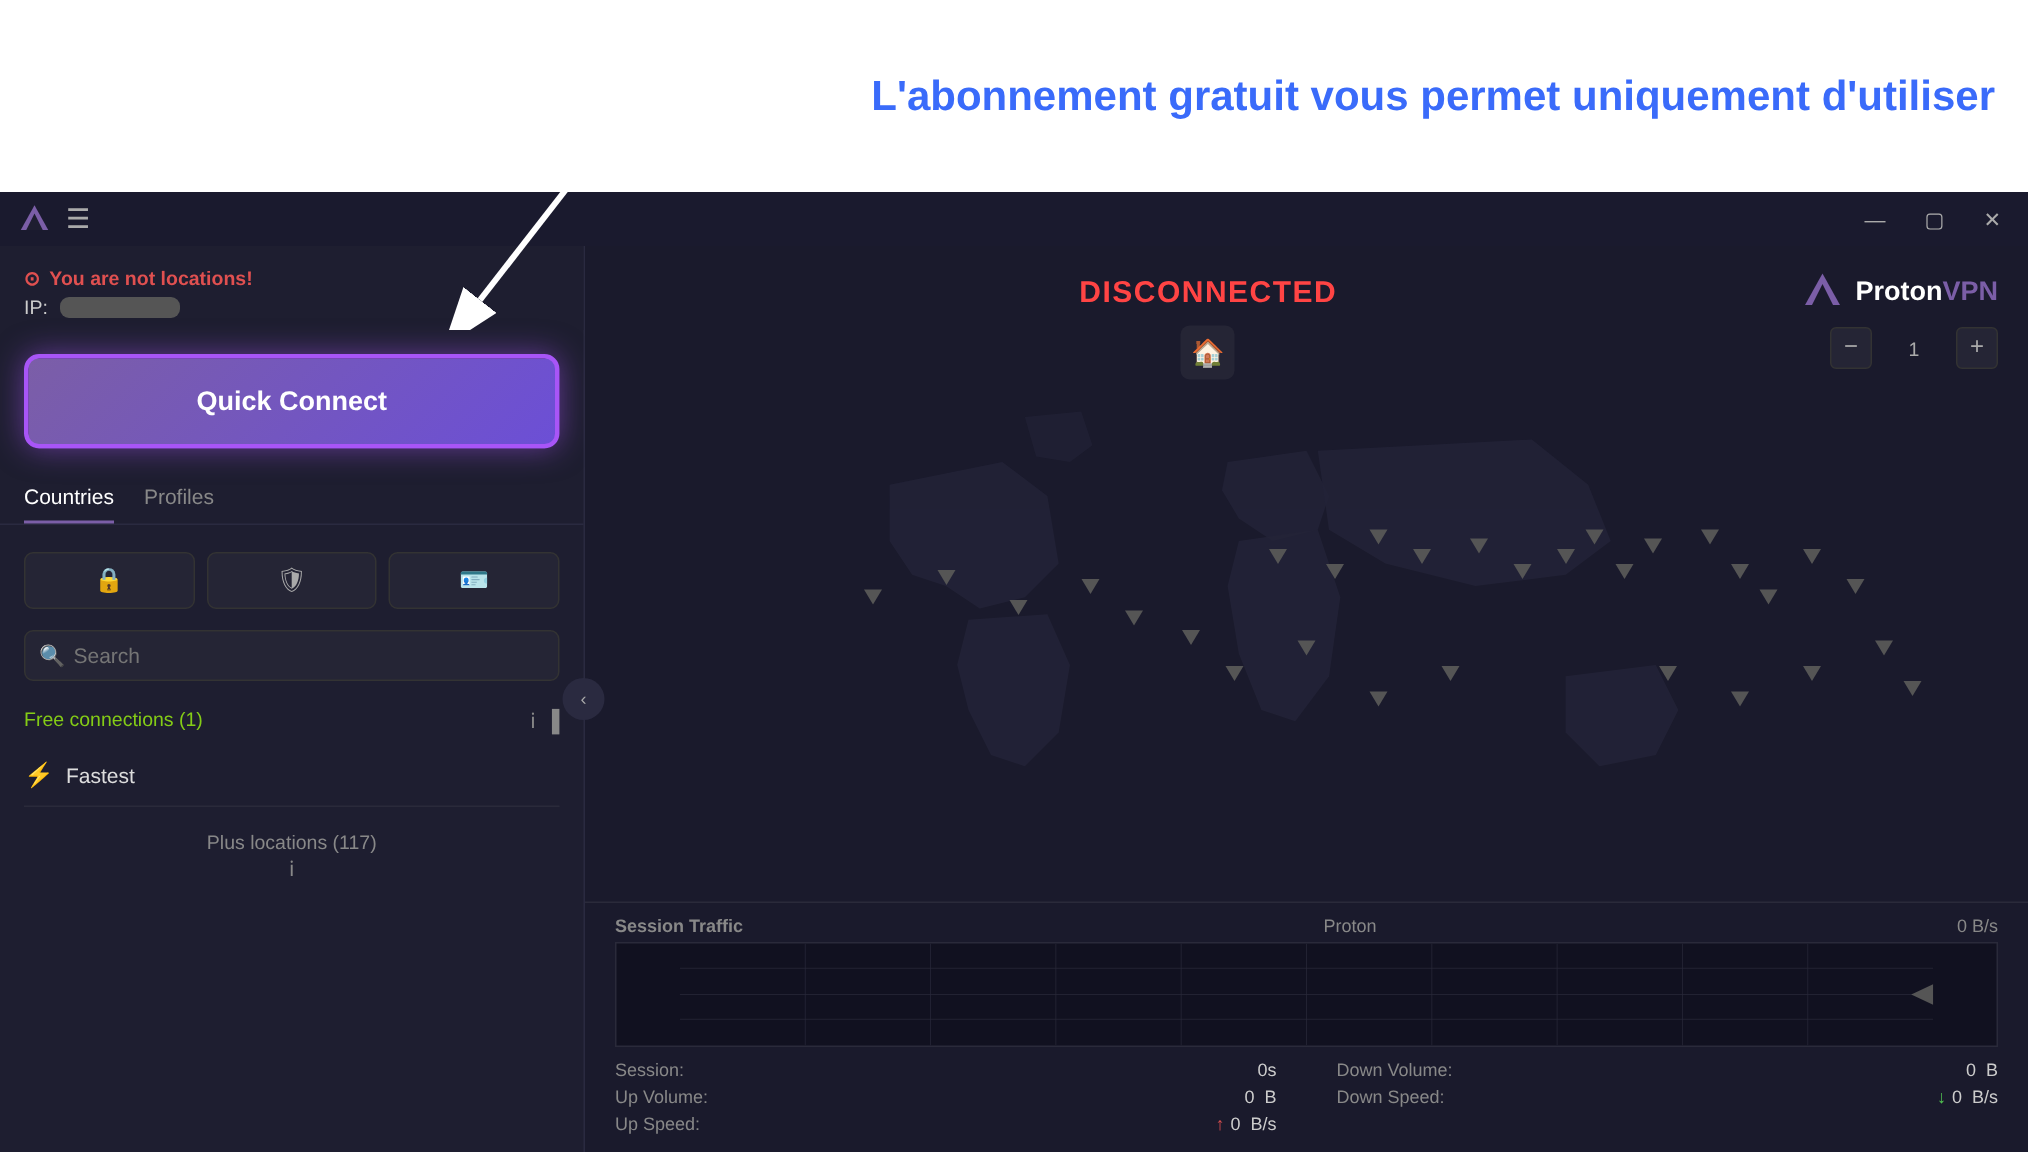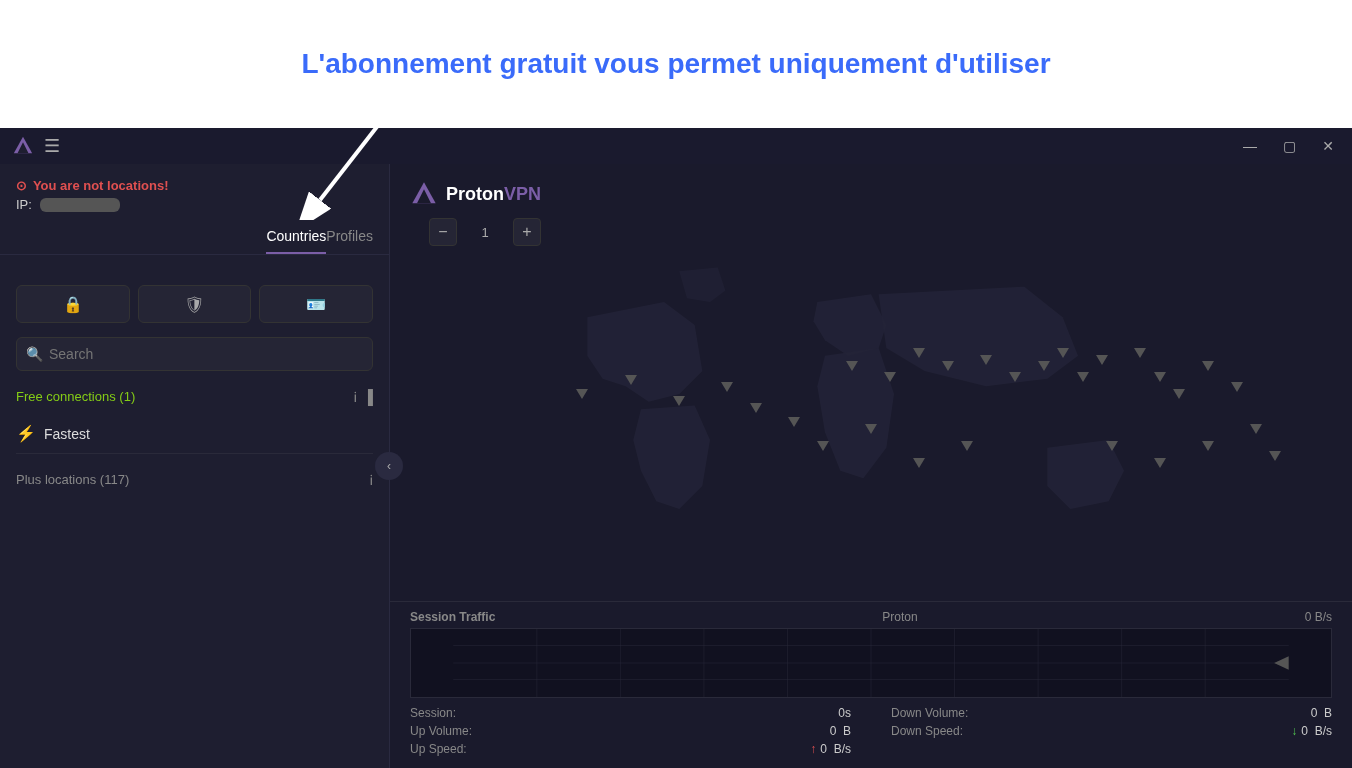--- a/index.html
+++ b/index.html
@@ -16,23 +16,23 @@
     .tooltip-banner {
       position: absolute;
       top: 0;
       left: 0;
       right: 0;
       height: 128px;
       background: #fff;
       border-radius: 12px 12px 0 0;
       display: flex;
       align-items: center;
-      justify-content: center;
+      justify-content: flex-end;
       z-index: 10;
-      padding: 10px 40px;
+      padding: 10px 22px;
     }
     .tooltip-text {
       font-size: 28px;
       font-weight: 700;
       color: #3a6bfa;
       text-align: center;
       line-height: 1.4;
     }
 
     
@@ -172,23 +172,23 @@
       font-weight: 600;
       cursor: pointer;
       text-align: center;
       box-shadow: 0 0 20px rgba(168, 85, 247, 0.5);
     }
 
     
     .tabs {
       display: flex;
       padding: 0 16px;
+      gap: 20px;
       border-bottom: 1px solid #2a2a40;
-      margin-bottom: 24px;
-      justify-content: flex-end;
+      margin-bottom: 12px;
     }
     .tab {
       padding: 8px 0;
       font-size: 14px;
       color: #888;
       cursor: pointer;
       border-bottom: 2px solid transparent;
     }
     .tab.active {
       color: #fff;
@@ -497,20 +497,23 @@
         <div class="not-protected">
           <span>⊙</span>
           <span>You are not locations!</span>
         </div>
         <div class="ip-row">
           <span>IP:</span>
           <span class="ip-blur"></span>
         </div>
       </div>
 
+      <div class="quick-connect-wrap">
+        <button class="quick-connect-btn">Quick Connect</button>
+      </div>
 
       <div class="tabs">
         <div class="tab active">Countries</div>
         <div class="tab">Profiles</div>
       </div>
 
       <div class="filter-row">
         <div class="filter-btn">
           <span>🔒</span>
         </div>
@@ -537,30 +540,36 @@
             <span>ℹ</span>
             <span>▐</span>
           </div>
         </div>
 
         <div class="server-item">
           <span class="server-item-icon">⚡</span>
           <span class="server-item-name">Fastest</span>
         </div>
 
-        <div class="server-section-header" style="margin-top:8px;">
+        <div class="server-section-header" style="margin-top:8px;flex-direction:column;">
           <span class="plus-loc">Plus locations (117)</span>
           <span class="server-section-info">ℹ</span>
         </div>
       </div>
     </div>
 
     <div class="map-area">
 
       <div class="map-header">
+        <div style="flex:1; display:flex; flex-direction:column; align-items:center; padding-top:4px;">
+          <div class="disconnected-badge">DISCONNECTED</div>
+          <div style="margin-top:10px;">
+            <button class="home-btn">🏠</button>
+          </div>
+        </div>
         <div style="display:flex; flex-direction:column; align-items:flex-end; gap:10px;">
           <div class="proton-logo">
             <svg width="28" height="28" viewBox="0 0 24 24">
               <polygon points="12,2 22,20 2,20" fill="#7b5ea7"></polygon>
               <polygon points="12,8 18,20 6,20" fill="#1a1a2c"></polygon>
             </svg>
             <span><span>Proton</span><span style="color:#7b5ea7;">VPN</span></span>
           </div>
 
           <div class="speed-control" style="padding:0;">

